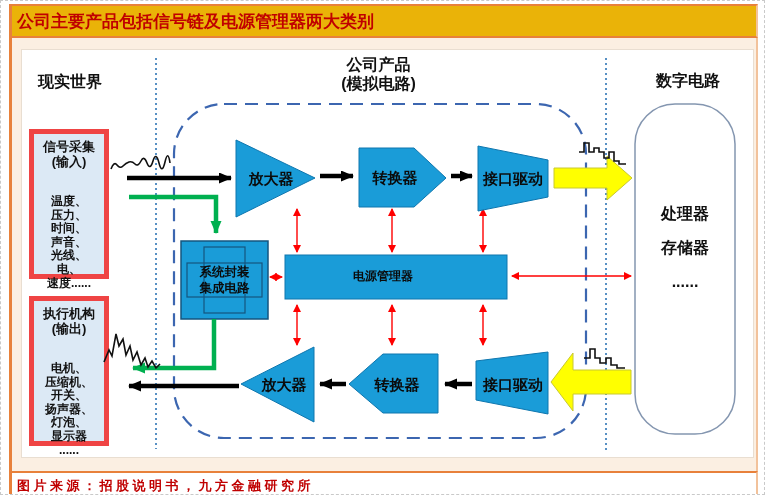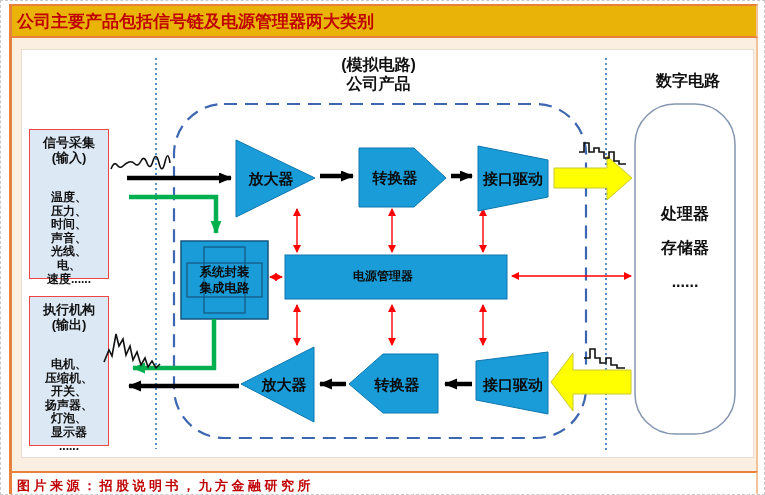--- a/index.html
+++ b/index.html
@@ -27,44 +27,45 @@
     left:8px;top:470px;width:749px;height:29px;background:#ffffff;
     border-top:2px solid #E8813B;border-bottom:2px solid #E8813B;
     border-left:3px solid #E8813B;border-right:2px solid #F2C29B;
     color:#C00000;font-size:13px;font-weight:bold;letter-spacing:3.5px;
     display:flex;align-items:center;padding-left:5px;
   }
   
   .hdr{font-weight:bold;color:#111;text-align:center;font-size:16px;line-height:19px;}
   
   .io-box{
-    width:80px;height:150px;background:#DCE9F5;border:1px solid #ef4444;
+    width:80px;height:150px;background:#DCE9F5;border:5px solid #ef4444;
     text-align:center;color:#111;font-weight:bold;padding-top:5px;
   }
   .io-box .t{font-size:13px;line-height:15px;}
   .io-box .items{margin-top:26px;font-size:12px;line-height:13.6px;}
   
   .shp{font-weight:bold;color:#0b0b0b;text-align:center;font-size:15px;line-height:16px;}
   .digital-items{font-weight:bold;color:#111;text-align:center;font-size:16px;line-height:34px;}
   svg{position:absolute;left:0;top:0;}
 </style>
 </head>
 <body>
 
 <div class="page">
 
   <div class="abs title-bar">
     <span>公司主要产品包括信号链及电源管理器两大类别</span>
   </div>
   <div class="abs frame-bg"></div>
   <div class="abs panel"></div>
 
+  <div class="abs hdr" style="left:28px;top:71px;width:82px;">现实世界</div>
   <div class="abs hdr" style="left:300px;top:54px;width:155px;">
+    <div>公司产品</div>
     <div>(模拟电路)</div>
-    <div>公司产品</div>
   </div>
   <div class="abs hdr" style="left:642px;top:70px;width:90px;font-family:Liberation Serif, serif;">数字电路</div>
 
   <div class="abs io-box" style="left:28px;top:128px;">
     <div class="t">信号采集</div>
     <div class="t">(输入)</div>
     <div class="items">
       <div>温度、</div>
       <div>压力、</div>
       <div>时间、</div>

